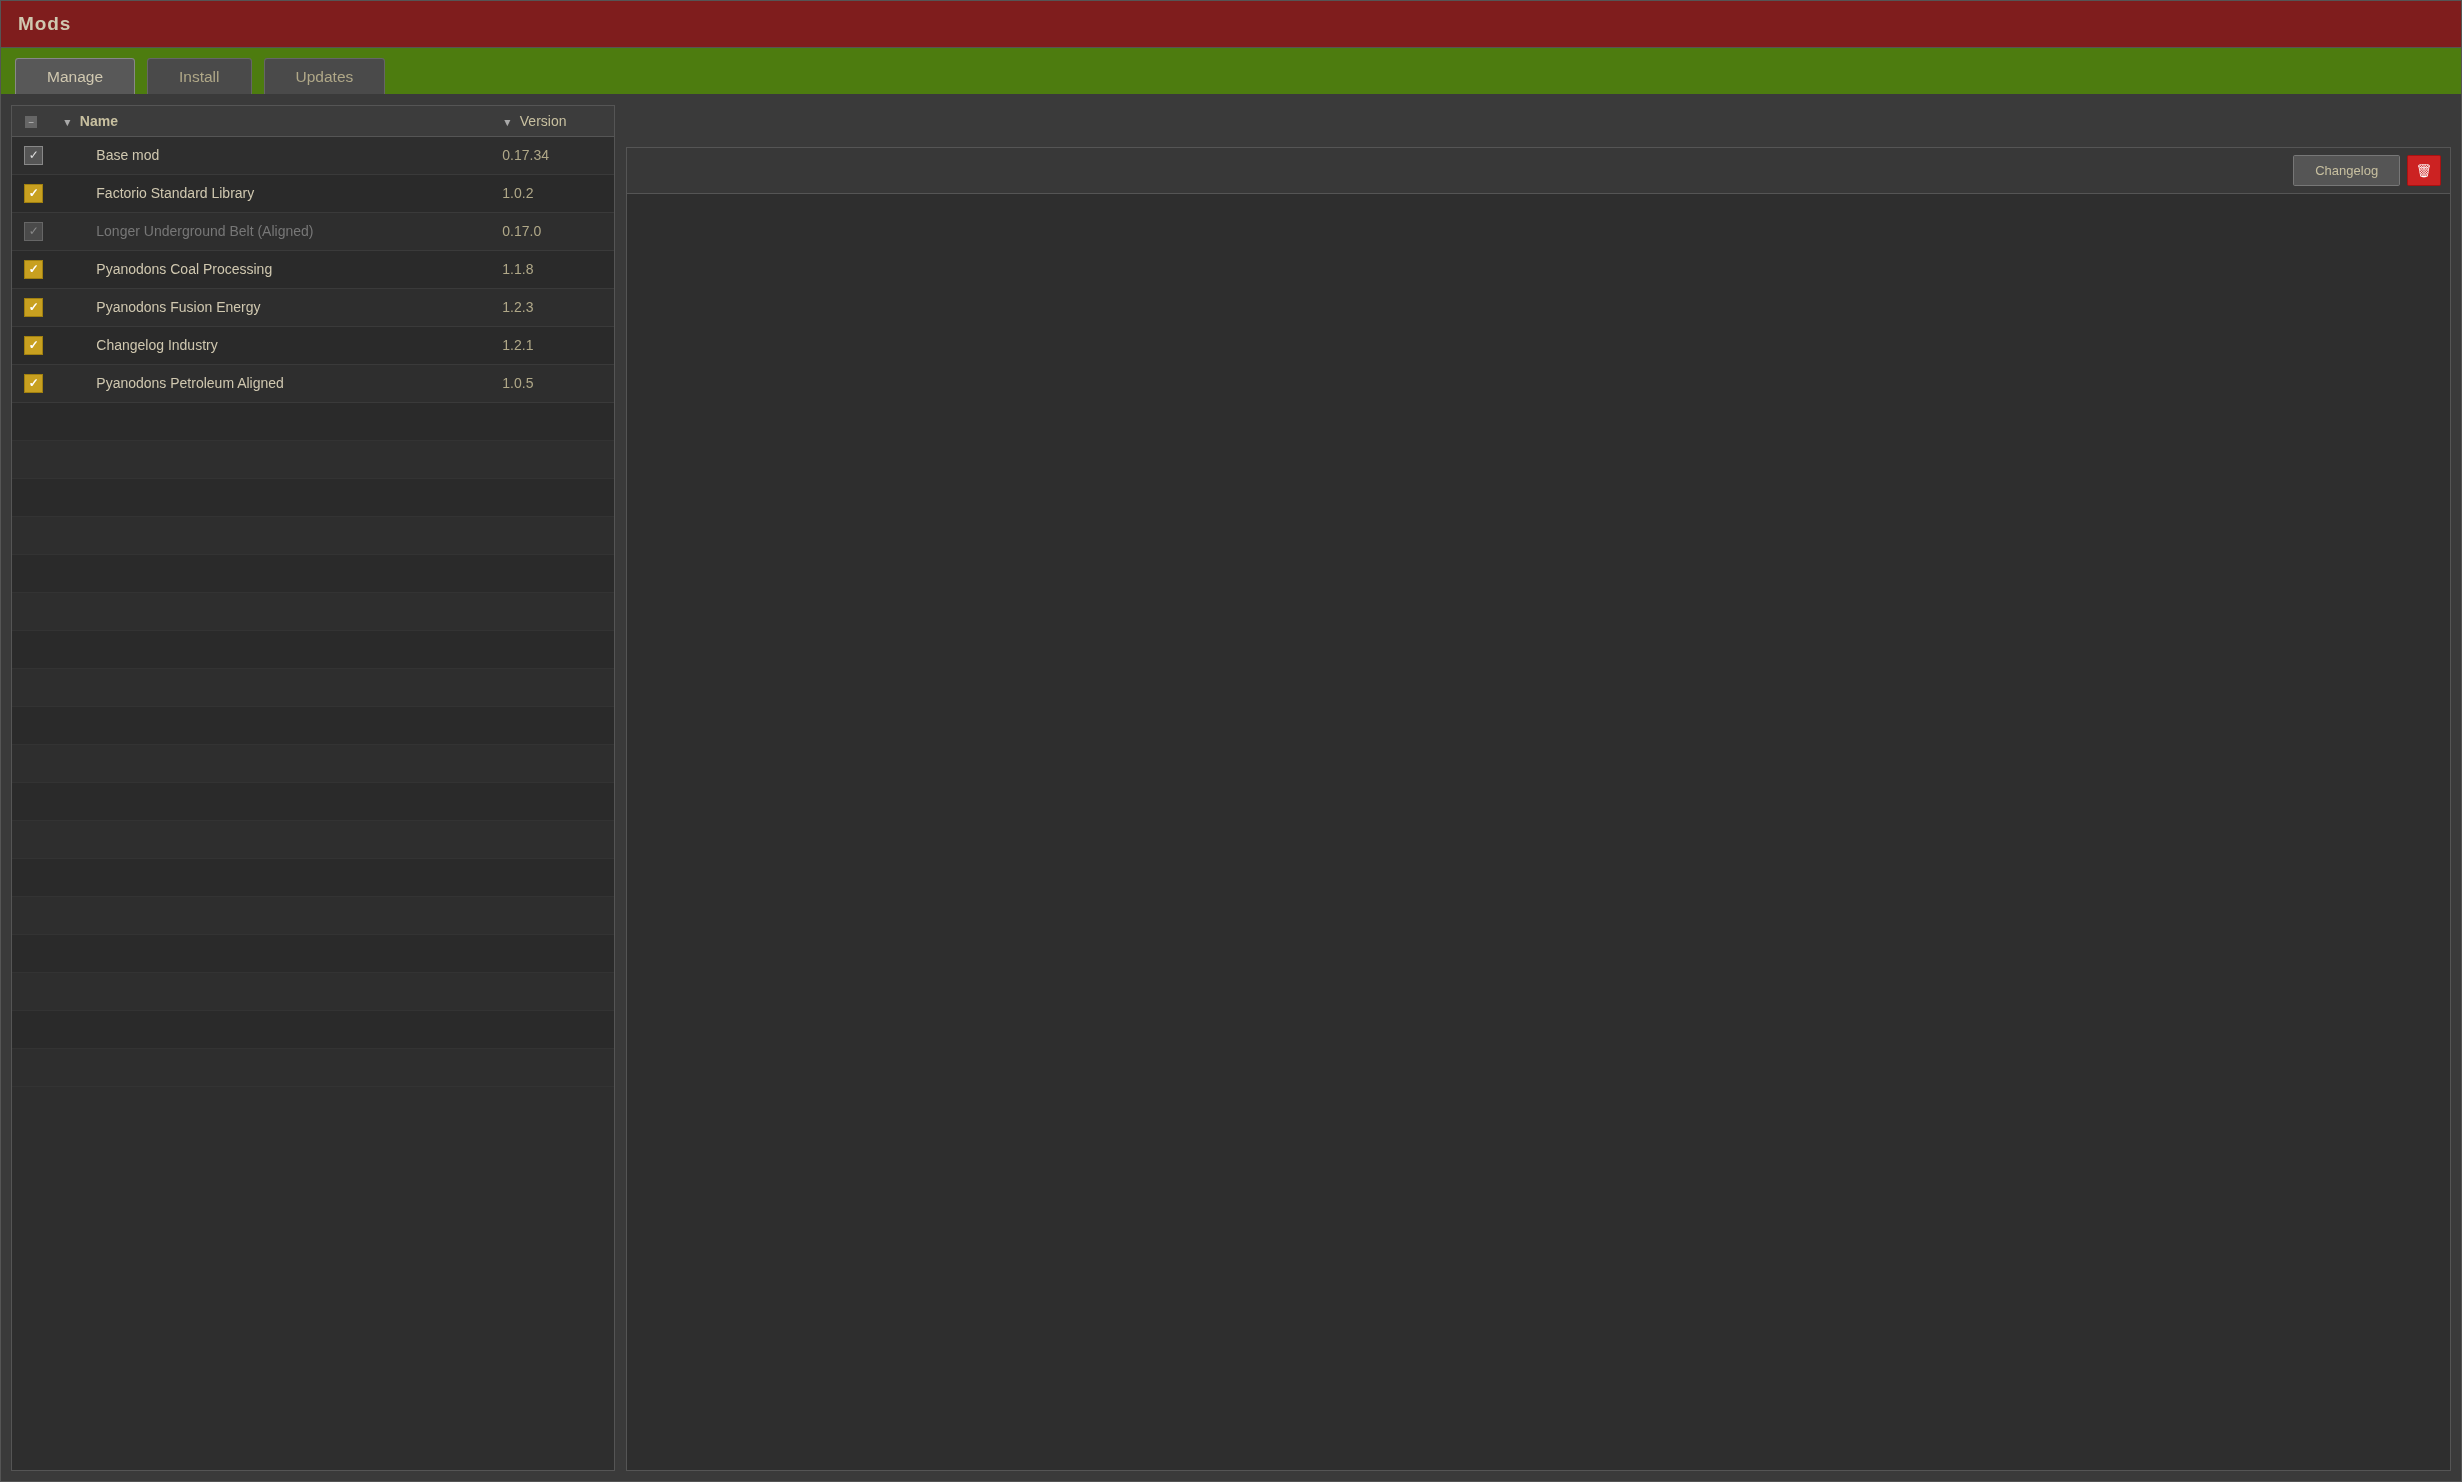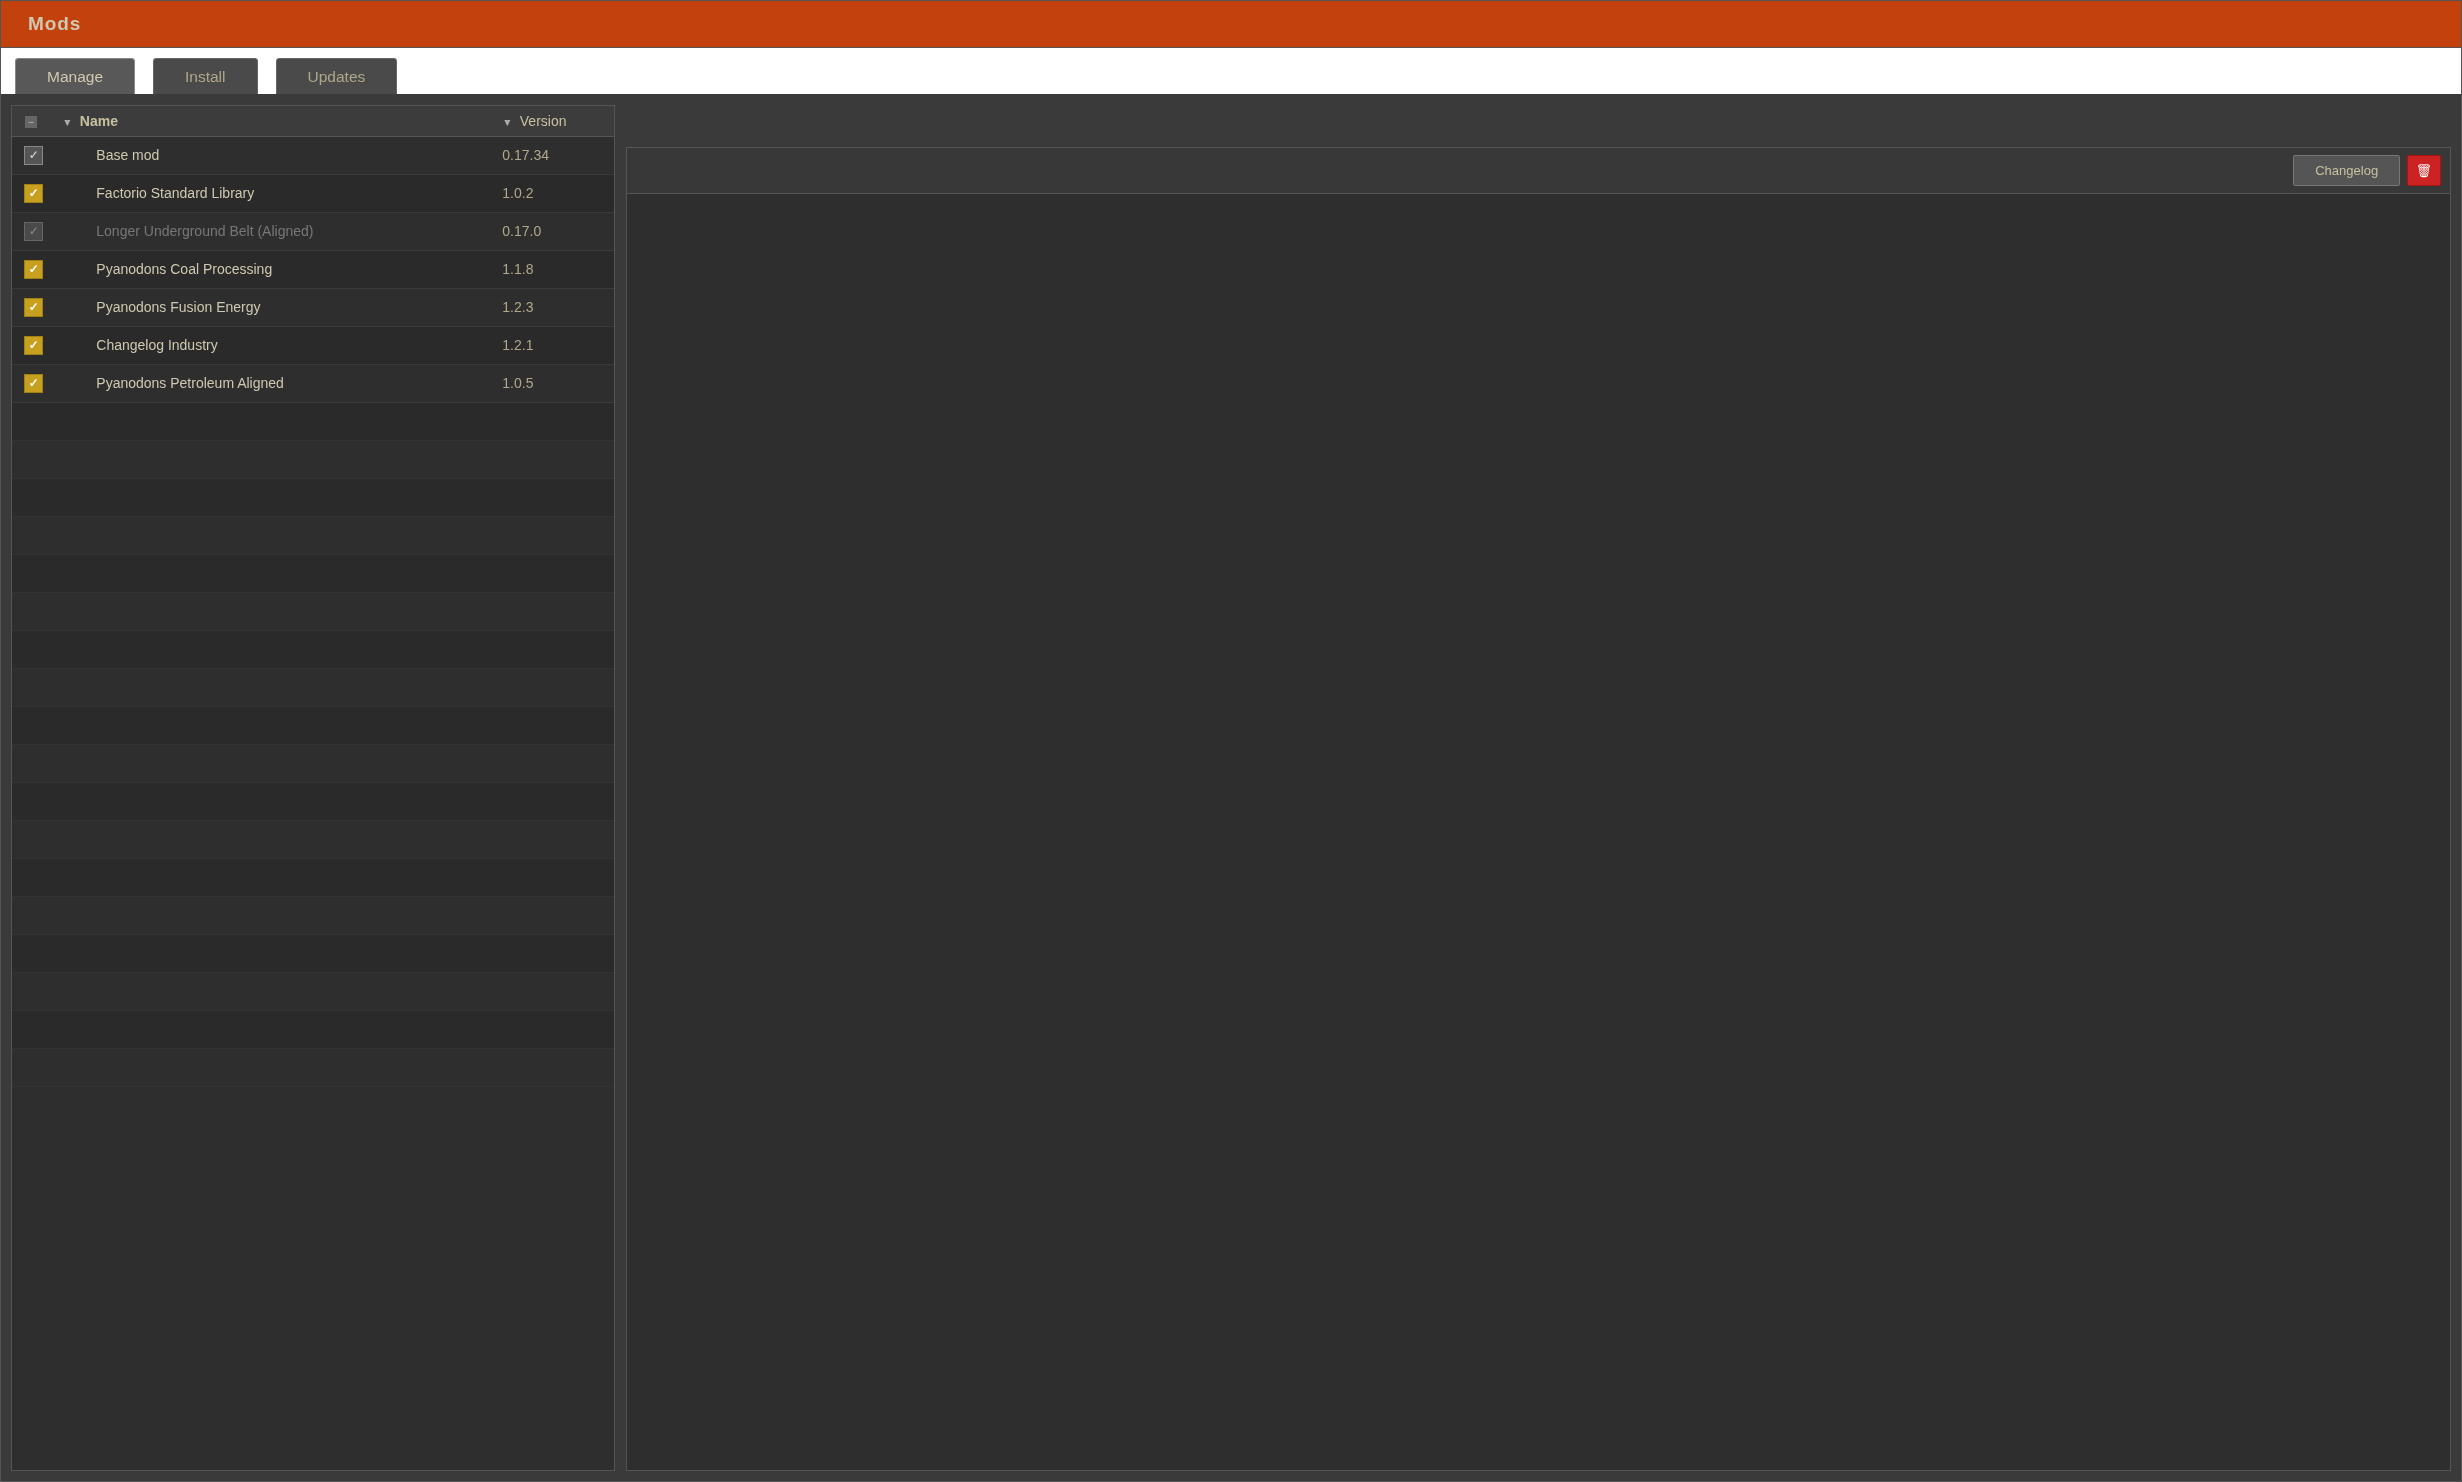--- a/index.html
+++ b/index.html
@@ -17,34 +17,34 @@
     .window {
       position: absolute;
       top: 0; left: 0; right: 0; bottom: 0;
       background: #3a3a3a;
       border: 1.7px solid #555;
       display: flex;
       flex-direction: column;
     }
 
     .title-bar {
-      background: #c2410c;
-      padding: 12px 27px;
+      background: #7f1d1d;
+      padding: 12px 17px;
       font-size: 19px;
       font-weight: bold;
       color: #d0c8b0;
       border-bottom: 1.7px solid #555;
       letter-spacing: 0.9px;
     }
 
     .tabs {
       display: flex;
       padding: 10.3px 14px 0 14px;
-      background: #ffffff;
-      gap: 18px;
+      background: #4d7c0f;
+      gap: 12px;
     }
 
     .tab {
       padding: 8.6px 31px;
       background: #4a4a4a;
       border: 1.7px solid #666;
       border-bottom: none;
       color: #b0a888;
       font-size: 15.5px;
       cursor: pointer;

